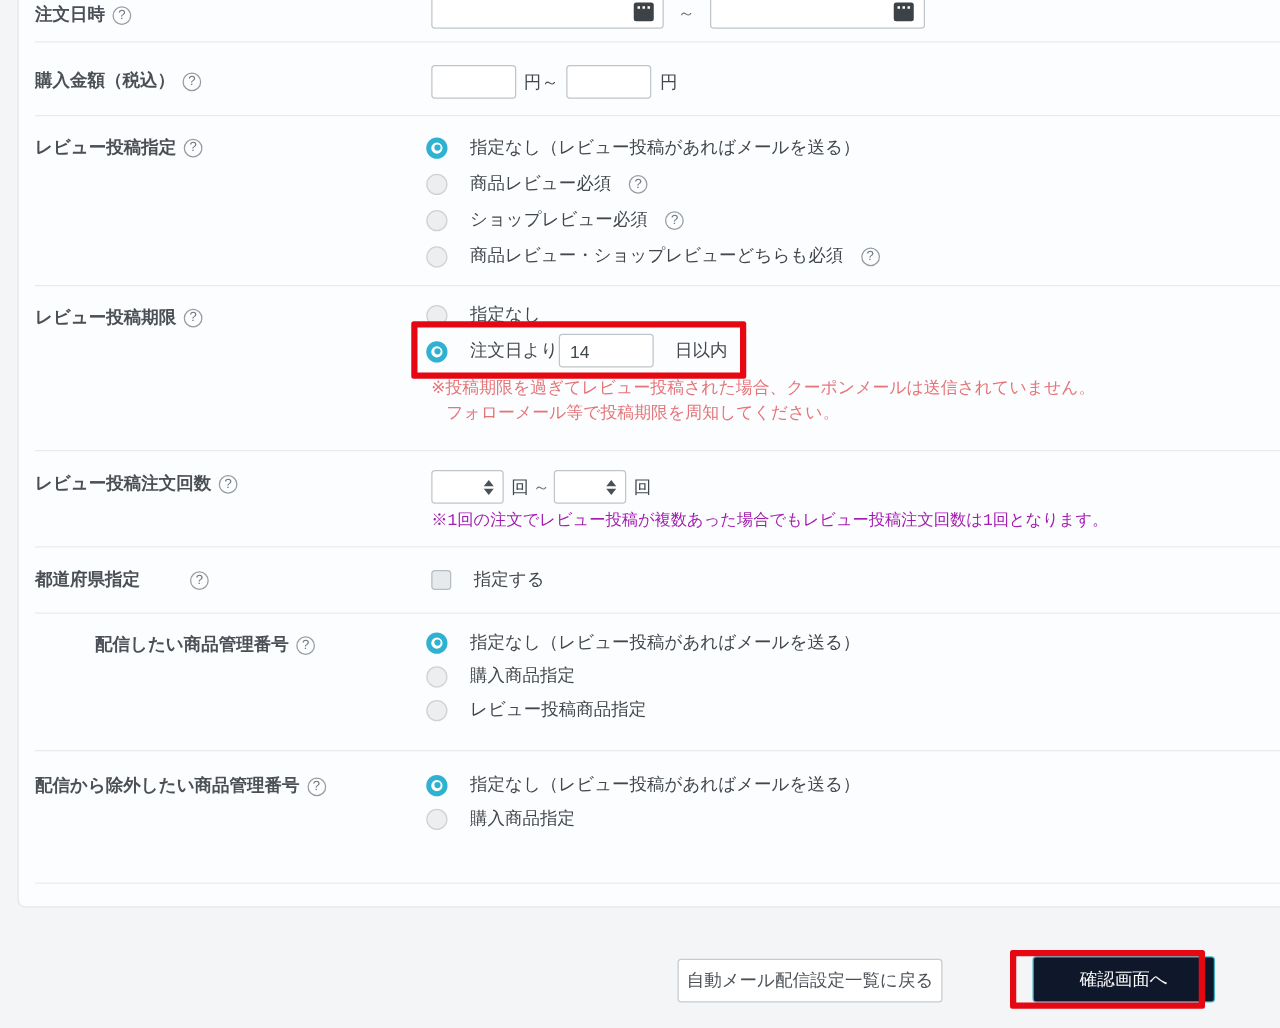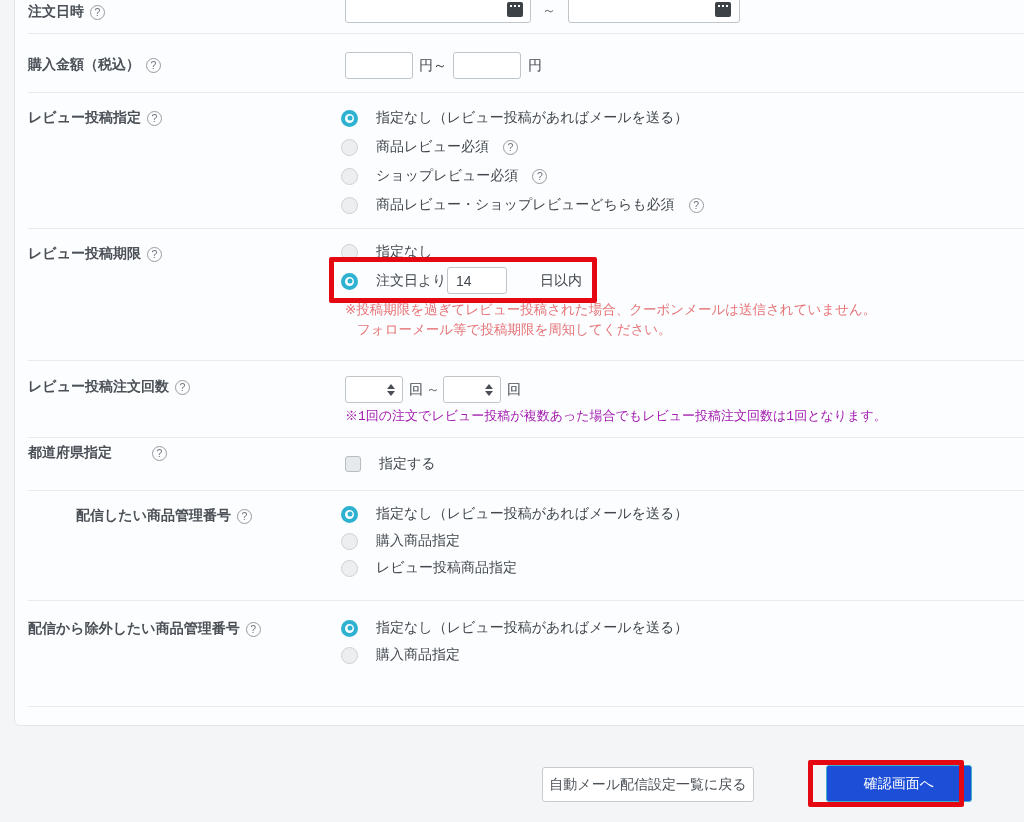--- a/index.html
+++ b/index.html
@@ -39,21 +39,21 @@
   .spin .down  { width:0; height:0; border-left:4px solid transparent; border-right:4px solid transparent;
            border-top:5px solid #4a5056; }
   .note-red  { position:absolute; font-size:13.5px; color:#e57478; white-space:nowrap; }
   .note-gray { position:absolute; font-size:13px; color:#a21caf; white-space:nowrap;font-family:Liberation Mono, monospace; }
   .redbox { position:absolute; border:5px solid #e50813; border-radius:2px; box-sizing:border-box;
            z-index:10; pointer-events:none; }
   .btn { position:absolute; border-radius:3px; font-size:14px; font-family:inherit;
            display:flex; align-items:center; justify-content:center; cursor:pointer; box-sizing:border-box;margin-left:13px; }
   .btn-back { left:529px; top:767px; width:212px; height:35px; background:#fff;
            border:1px solid #c6cbcf; color:#4a5056; }
-  .btn-confirm { left:813px; top:765px; width:146px; height:37px; background:#1d4ed8;
+  .btn-confirm { left:813px; top:765px; width:146px; height:37px; background:#0f172a;
            border:1px solid #3db0cc; color:#fff; }
 </style>
 </head>
 <body>
 
 <div id="screen">
   <div id="card"></div>
 
   <div class="row-label" style="top:3px;">
     <span>注文日時</span>
@@ -109,21 +109,21 @@
     <span class="help">?</span>
   </div>
   <div class="opt" style="left:341px; top:243px;">
     <span class="radio"></span>
     <span>指定なし</span>
   </div>
   <div class="opt" style="left:341px; top:272px;">
     <span class="radio checked"></span>
     <span>注文日より</span>
   </div>
-  <input class="input" style="left: 447px; top: 267px; width: 60px; height: 27px;" value="14">
+  <input class="input" style="left: 447px; top: 267px; width: 76px; height: 27px;" value="14">
   <div class="unit" style="left:540px; top:272px;">日以内</div>
   <div class="redbox" style="left:329px; top:257px; width:268px; height:46px;"></div>
   <div class="note-red" style="left:345px; top:301px;">※投稿期限を過ぎてレビュー投稿された場合、クーポンメールは送信されていません。</div>
   <div class="note-red" style="left:357px; top:321px;">フォローメール等で投稿期限を周知してください。</div>
 
   <div class="sep" style="top:360px;"></div>
 
   <div class="row-label" style="top:378px;">
     <span>レビュー投稿注文回数</span>
     <span class="help">?</span>
@@ -140,21 +140,21 @@
     <span class="arrows">
         <span class="up"></span>
         <span class="down"></span>
       </span>
   </div>
   <div class="unit" style="left:507px; top:381px;">回</div>
   <div class="note-gray" style="left:345px; top:407px;">※1回の注文でレビュー投稿が複数あった場合でもレビュー投稿注文回数は1回となります。</div>
 
   <div class="sep" style="top:437px;"></div>
 
-  <div class="row-label" style="top:444px;gap:40px;">
+  <div class="row-label" style="top:455px;gap:40px;">
     <span>都道府県指定</span>
     <span class="help">?</span>
   </div>
   <div class="opt" style="left:345px; top:455px;">
     <span class="checkbox"></span>
     <span>指定する</span>
   </div>
 
   <div class="sep" style="top:490px;"></div>
 

